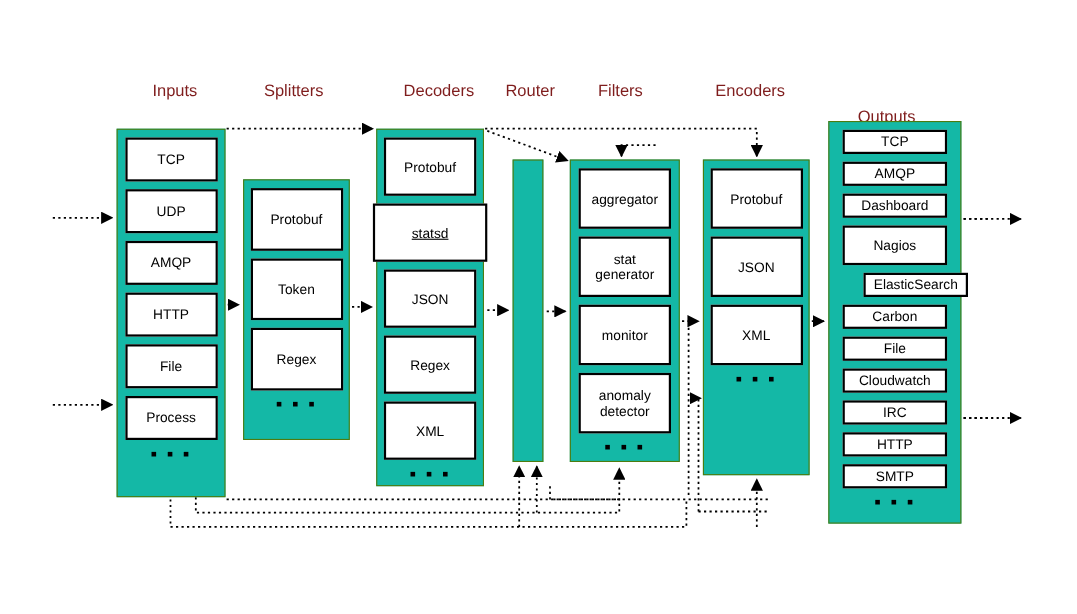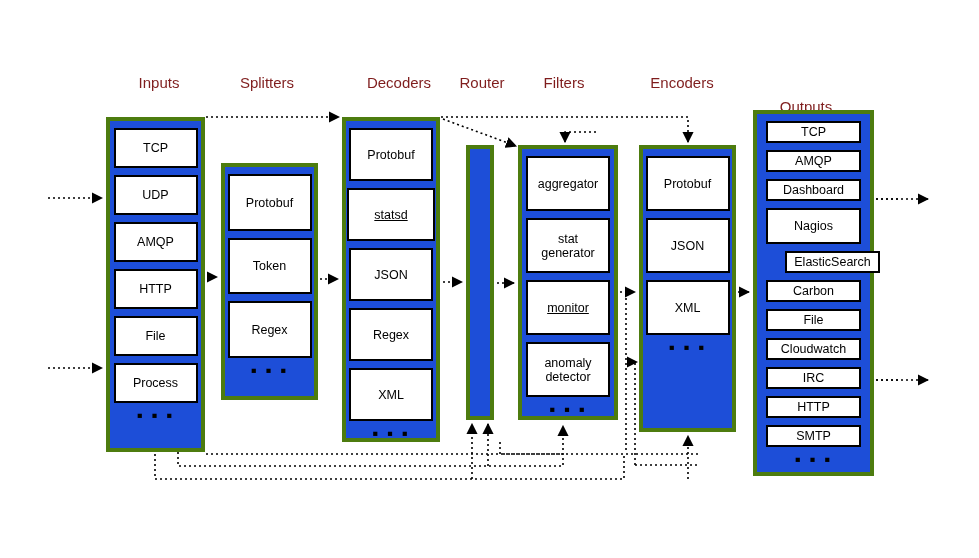--- a/index.html
+++ b/index.html
@@ -27,22 +27,22 @@
     position: absolute;
     font-size: 15px;
     color: #7f1d1d;
     text-align: center;
     white-space: nowrap;
     transform: translateX(-50%);
   }
   .stage-box {
     position: absolute;
     box-sizing: border-box;
-    border: 4px solid #4d7c0f;
-    background: #1d4ed8;
+    border: 1px solid #4d7c0f;
+    background: #14b8a6;
   }
   .item-list {
     position: absolute;
     left: 0; right: 0; top: 0;
     display: flex;
     flex-direction: column;
     align-items: center;
     padding-top: 7px;
     gap: 7px;
   }
@@ -140,35 +140,35 @@
           <div class="item" style="width: 84px; height: 57px;">Protobuf</div>
           <div class="item" style="width: 84px; height: 56px;">Token</div>
           <div class="item" style="width: 84px; height: 57px;">Regex</div>
           <div class="ellipsis">▪ ▪ ▪</div>
         </div>
       </div>
       <div class="col-title" style="left: 399px; top: 74px;">Decoders</div>
       <div class="stage-box" style="left: 342px; top: 117px; width: 98px; height: 325px;">
         <div class="item-list">
           <div class="item" style="width: 84px; height: 53px;">Protobuf</div>
-          <div class="item" style="width: 88px; height: 53px; text-decoration: underline;">statsd</div>
+          <div class="item" style="width: 104px; height: 53px; text-decoration: underline;">statsd</div>
           <div class="item" style="width: 84px; height: 53px;">JSON</div>
           <div class="item" style="width: 84px; height: 53px;">Regex</div>
           <div class="item" style="width: 84px; height: 53px;">XML</div>
           <div class="ellipsis">▪ ▪ ▪</div>
         </div>
       </div>
       <div class="col-title" style="left: 482px; top: 74px;">Router</div>
       <div class="stage-box" style="left: 466px; top: 145px; width: 28px; height: 275px;"></div>
       <div class="col-title" style="left: 564px; top: 74px;">Filters</div>
       <div class="stage-box" style="left: 518px; top: 145px; width: 100px; height: 275px;">
         <div class="item-list">
           <div class="item" style="width: 84px; height: 55px;">aggregator</div>
           <div class="item" style="width: 84px; height: 55px;">stat<br>generator</div>
-          <div class="item" style="width: 84px; height: 55px; text-decoration: underline;">monitor</div>
+          <div class="item" style="width: 84px; height: 55px;">monitor</div>
           <div class="item" style="width: 84px; height: 55px;">anomaly<br>detector</div>
           <div class="ellipsis">▪ ▪ ▪</div>
         </div>
       </div>
       <div class="col-title" style="left: 682px; top: 74px;">Encoders</div>
       <div class="stage-box" style="left: 639px; top: 145px; width: 97px; height: 287px;">
         <div class="item-list">
           <div class="item" style="width: 84px; height: 55px;">Protobuf</div>
           <div class="item" style="width: 84px; height: 55px;">JSON</div>
           <div class="item" style="width: 84px; height: 55px;">XML</div>

